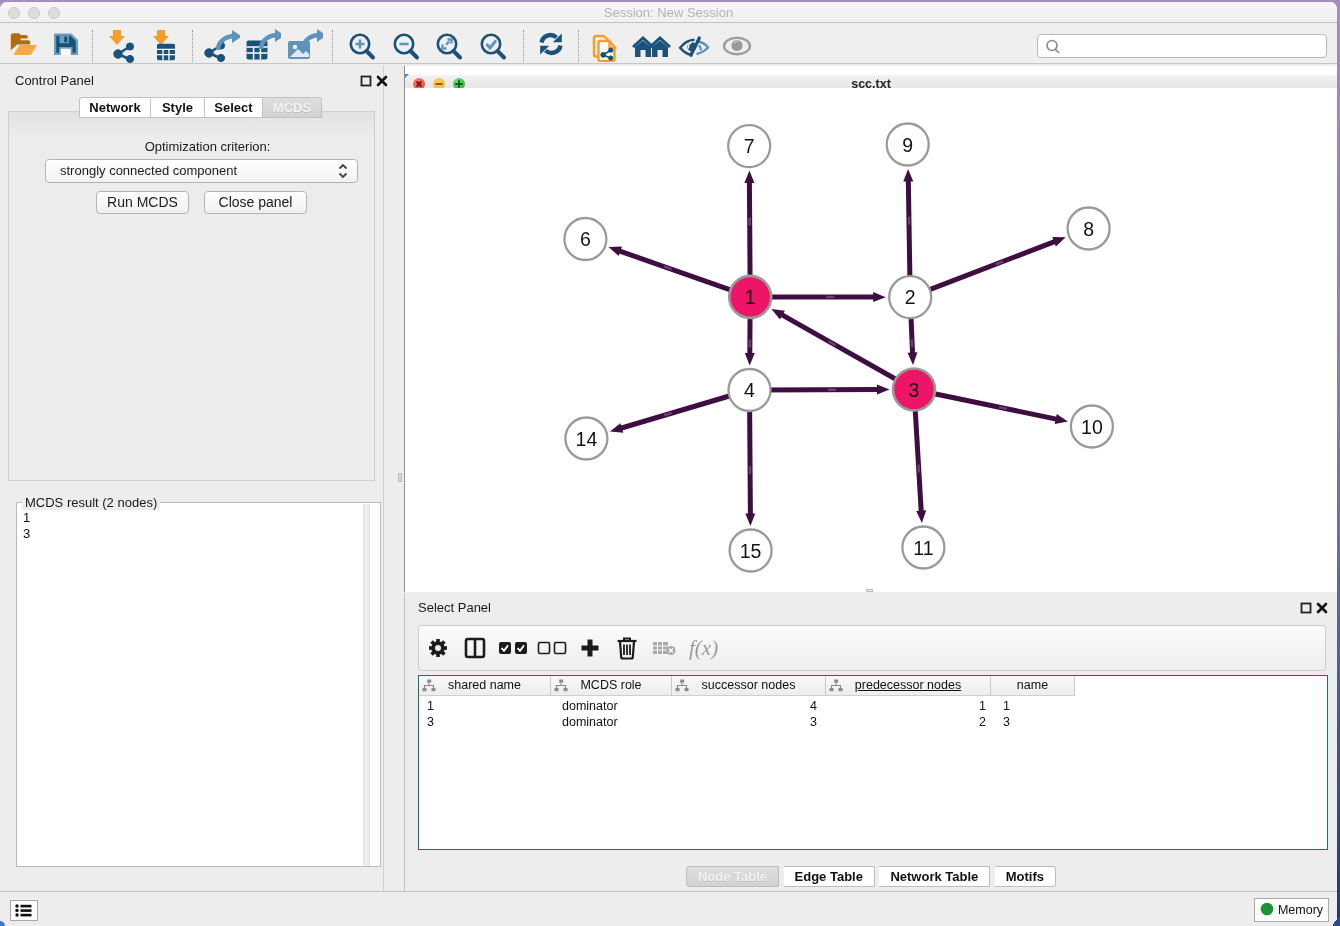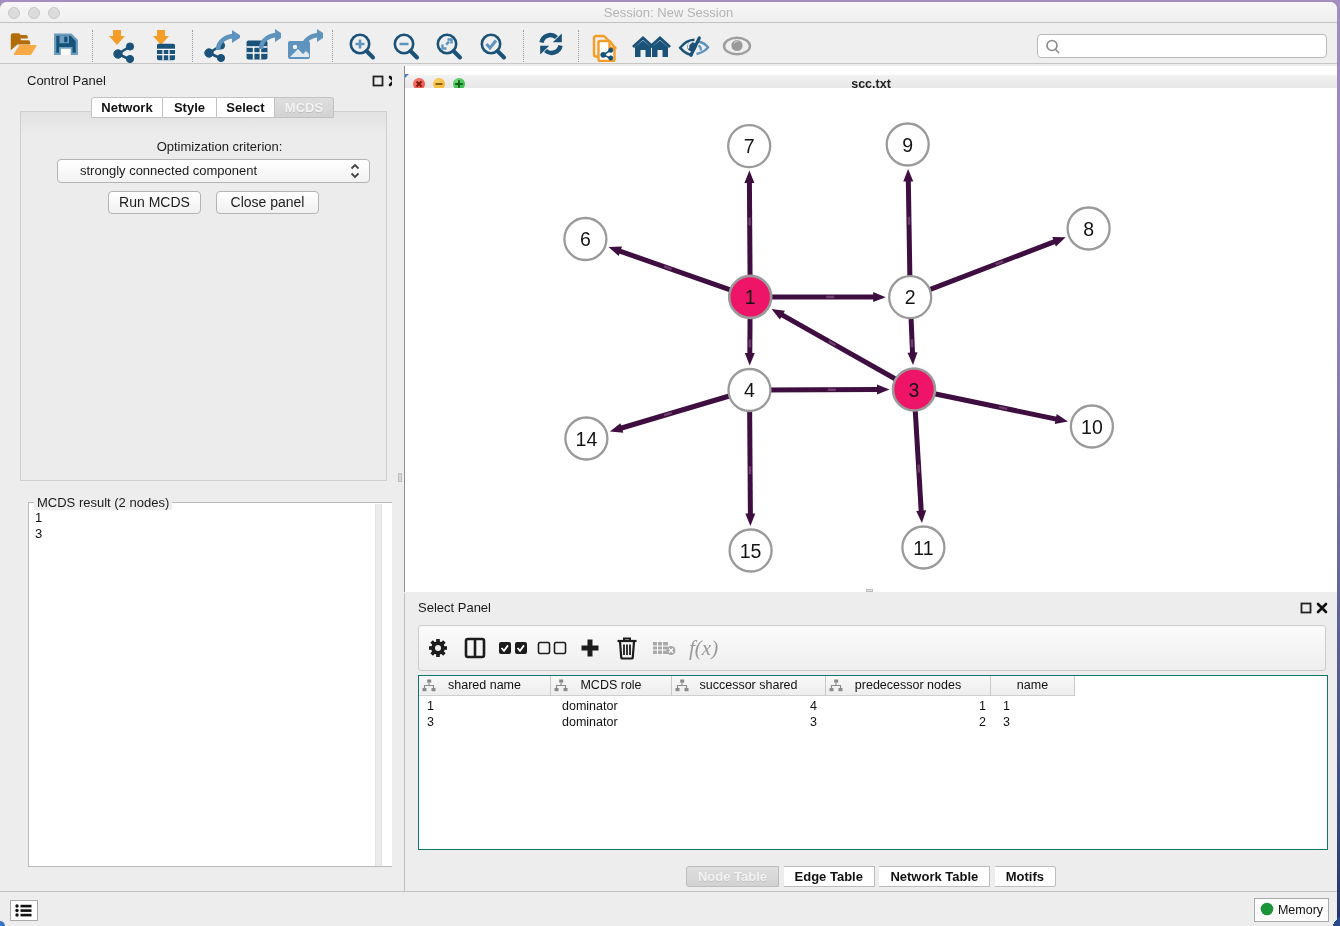--- a/index.html
+++ b/index.html
@@ -7,30 +7,30 @@
 body { font-family:"Liberation Sans", sans-serif; background:linear-gradient(#a48dc0, #8d7fb0 40%, #3d4f86 85%, #24336b); }
 #win { position:absolute; left:0; top:2px; width:1337px; height:924px; background:#ededed; border-radius:7px 7px 0 0; overflow:hidden; }
 #titlebar { position:absolute; left:0; top:0; width:100%; height:21px; background:linear-gradient(#f7f7f7,#efefef); border-bottom:1px solid #c3c3c3; }
 #titlebar .tl { position:absolute; top:5px; width:12px; height:12px; border-radius:50%; background:#dcdcdc; border:1px solid #c7c7c7; }
 #titletext { position:absolute; width:100%; text-align:center; top:3px; font-size:13px; color:#b4b4b4; }
 #toolbar { position:absolute; left:0; top:22px; width:100%; height:40px; background:#efefef; border-bottom:1px solid #c6c6c6; }
 .sep { position:absolute; top:6px; height:32px; width:0; border-left:1px dotted #9a9a9a; }
 .ticon { position:absolute; top:0; }
 #searchbox { position:absolute; left:1037px; top:10px; width:290px; height:24px; background:#fff; border:1px solid #b9b9b9; border-radius:4px; }
 
-#cpanel { position:absolute; left:12px; top:64px; width:384px; height:825px; background:#ededed; border-right:1px solid #cfcfcf; }
+#cpanel { position:absolute; left:0; top:64px; width:384px; height:825px; background:#ededed; border-right:1px solid #cfcfcf; }
 #cpanel .hdr { position:absolute; left:15px; top:7px; font-size:13px; color:#1a1a1a; }
 .paneicons { position:absolute; top:8px; }
 .tabs { position:absolute; display:flex; z-index:3; }
 .tab { height:21px; background:#fff; border:1px solid #c2c2c2; border-left:none; font-size:13px; font-weight:bold; color:#111; text-align:center; line-height:20px; }
 .tab.first { border-left:1px solid #c2c2c2; border-radius:3px 0 0 0; }
 .tab.sel { background:linear-gradient(#dedede,#d2d2d2); color:#f3f3f3; text-shadow:0 1px 0 #bfbfbf; border-radius:0 3px 0 0; }
 #cpane-box { position:absolute; left:8px; top:45px; width:367px; height:370px; border:1px solid #cfcfcf; background:linear-gradient(#e2e2e2, #ececec 24px); }
 #optlabel { position:absolute; left:16px; width:100%; top:27px; text-align:center; font-size:13px; color:#1c1c1c; }
-#dropdown { position:absolute; left:36px; top:47px; width:313px; height:24px; background:linear-gradient(#ffffff,#f2f2f2); border:1px solid #b4b4b4; border-radius:4px; font-size:13px; color:#1c1c1c; line-height:22px; padding-left:22px; }
+#dropdown { position:absolute; left:36px; top:47px; width:313px; height:24px; background:linear-gradient(#ffffff,#f2f2f2); border:1px solid #b4b4b4; border-radius:4px; font-size:13px; color:#1c1c1c; line-height:22px; padding-left:14px; }
 .btn { position:absolute; height:23px; background:linear-gradient(#ffffff,#f0f0f0); border:1px solid #b4b4b4; border-radius:4px; font-size:14px; color:#1c1c1c; text-align:center; line-height:21px; }
 #fieldset { position:absolute; left:16px; top:436px; width:365px; height:365px; border:1px solid #bbb; background:#fff; }
 #fieldset .legend { position:absolute; left:5px; top:-8px; background:#ededed; padding:0 3px; font-size:13px; color:#1a1a1a; }
 #fieldset .content { position:absolute; left:1px; top:7px; font-size:13px; color:#111; padding-left:5px; line-height:16px; }
 #fieldset .sb { position:absolute; right:10px; top:1px; width:7px; height:362px; background:#ececec; border-left:1px solid #e2e2e2; border-right:1px solid #e2e2e2; }
 
 #vsplit { position:absolute; left:392px; top:64px; width:12px; height:825px; background:#ededed; }
 #vsplit .grab { position:absolute; left:6px; top:407px; width:4px; height:9px; background:#d8d8d8; border:1px solid #bdbdbd; }
 
 #netwin { position:absolute; left:404px; top:64px; width:933px; height:526px; background:#fff; border-left:1px solid #8e8e8e; }
@@ -392,22 +392,22 @@
 <circle cx="6" cy="2.5" r="4.5" fill="#a9a9a9"></circle>
 <path d="M4 .5 l4 4 M8 .5 l-4 4" stroke="#fff" stroke-width="1.3"></path>
 </g>
           <text x="270" y="29" font-family="Liberation Serif, serif" font-style="italic" font-size="21" fill="#9a9a9a">f(x)</text>
         </svg>
       </div>
     <div id="ttable">
       <div id="thead" style="width:656px;">
         <div class="hcell" style="left:0; width:132px;">shared name</div>
         <div class="hcell" style="left:132px; width:121px;">MCDS role</div>
-        <div class="hcell" style="left:253px; width:154px;">successor shared</div>
-        <div class="hcell" style="left:407px; width:165px;">predecessor nodes</div>
+        <div class="hcell" style="left:253px; width:154px;">successor nodes</div>
+        <div class="hcell" style="left:407px; width:165px;text-decoration:underline;">predecessor nodes</div>
         <div class="hcell" style="left:572px; width:84px;">name</div>
       </div>
       <svg width="660" height="20" viewBox="0 0 660 20" style="position:absolute; left:0; top:0;">
           <g transform="translate(10,10)" fill="#8a8a8a">
 <rect x="-1.8" y="-6.5" width="4" height="3.2"></rect>
 <rect x="-6.5" y="2" width="4" height="3.2"></rect>
 <rect x="2.5" y="2" width="4" height="3.2"></rect>
 <path d="M0 -3 v2.5 M-4.5 2 v-2.5 h9 v2.5" stroke="#8a8a8a" stroke-width="1.1" fill="none"></path>
 </g>
           <g transform="translate(142,10)" fill="#8a8a8a">

